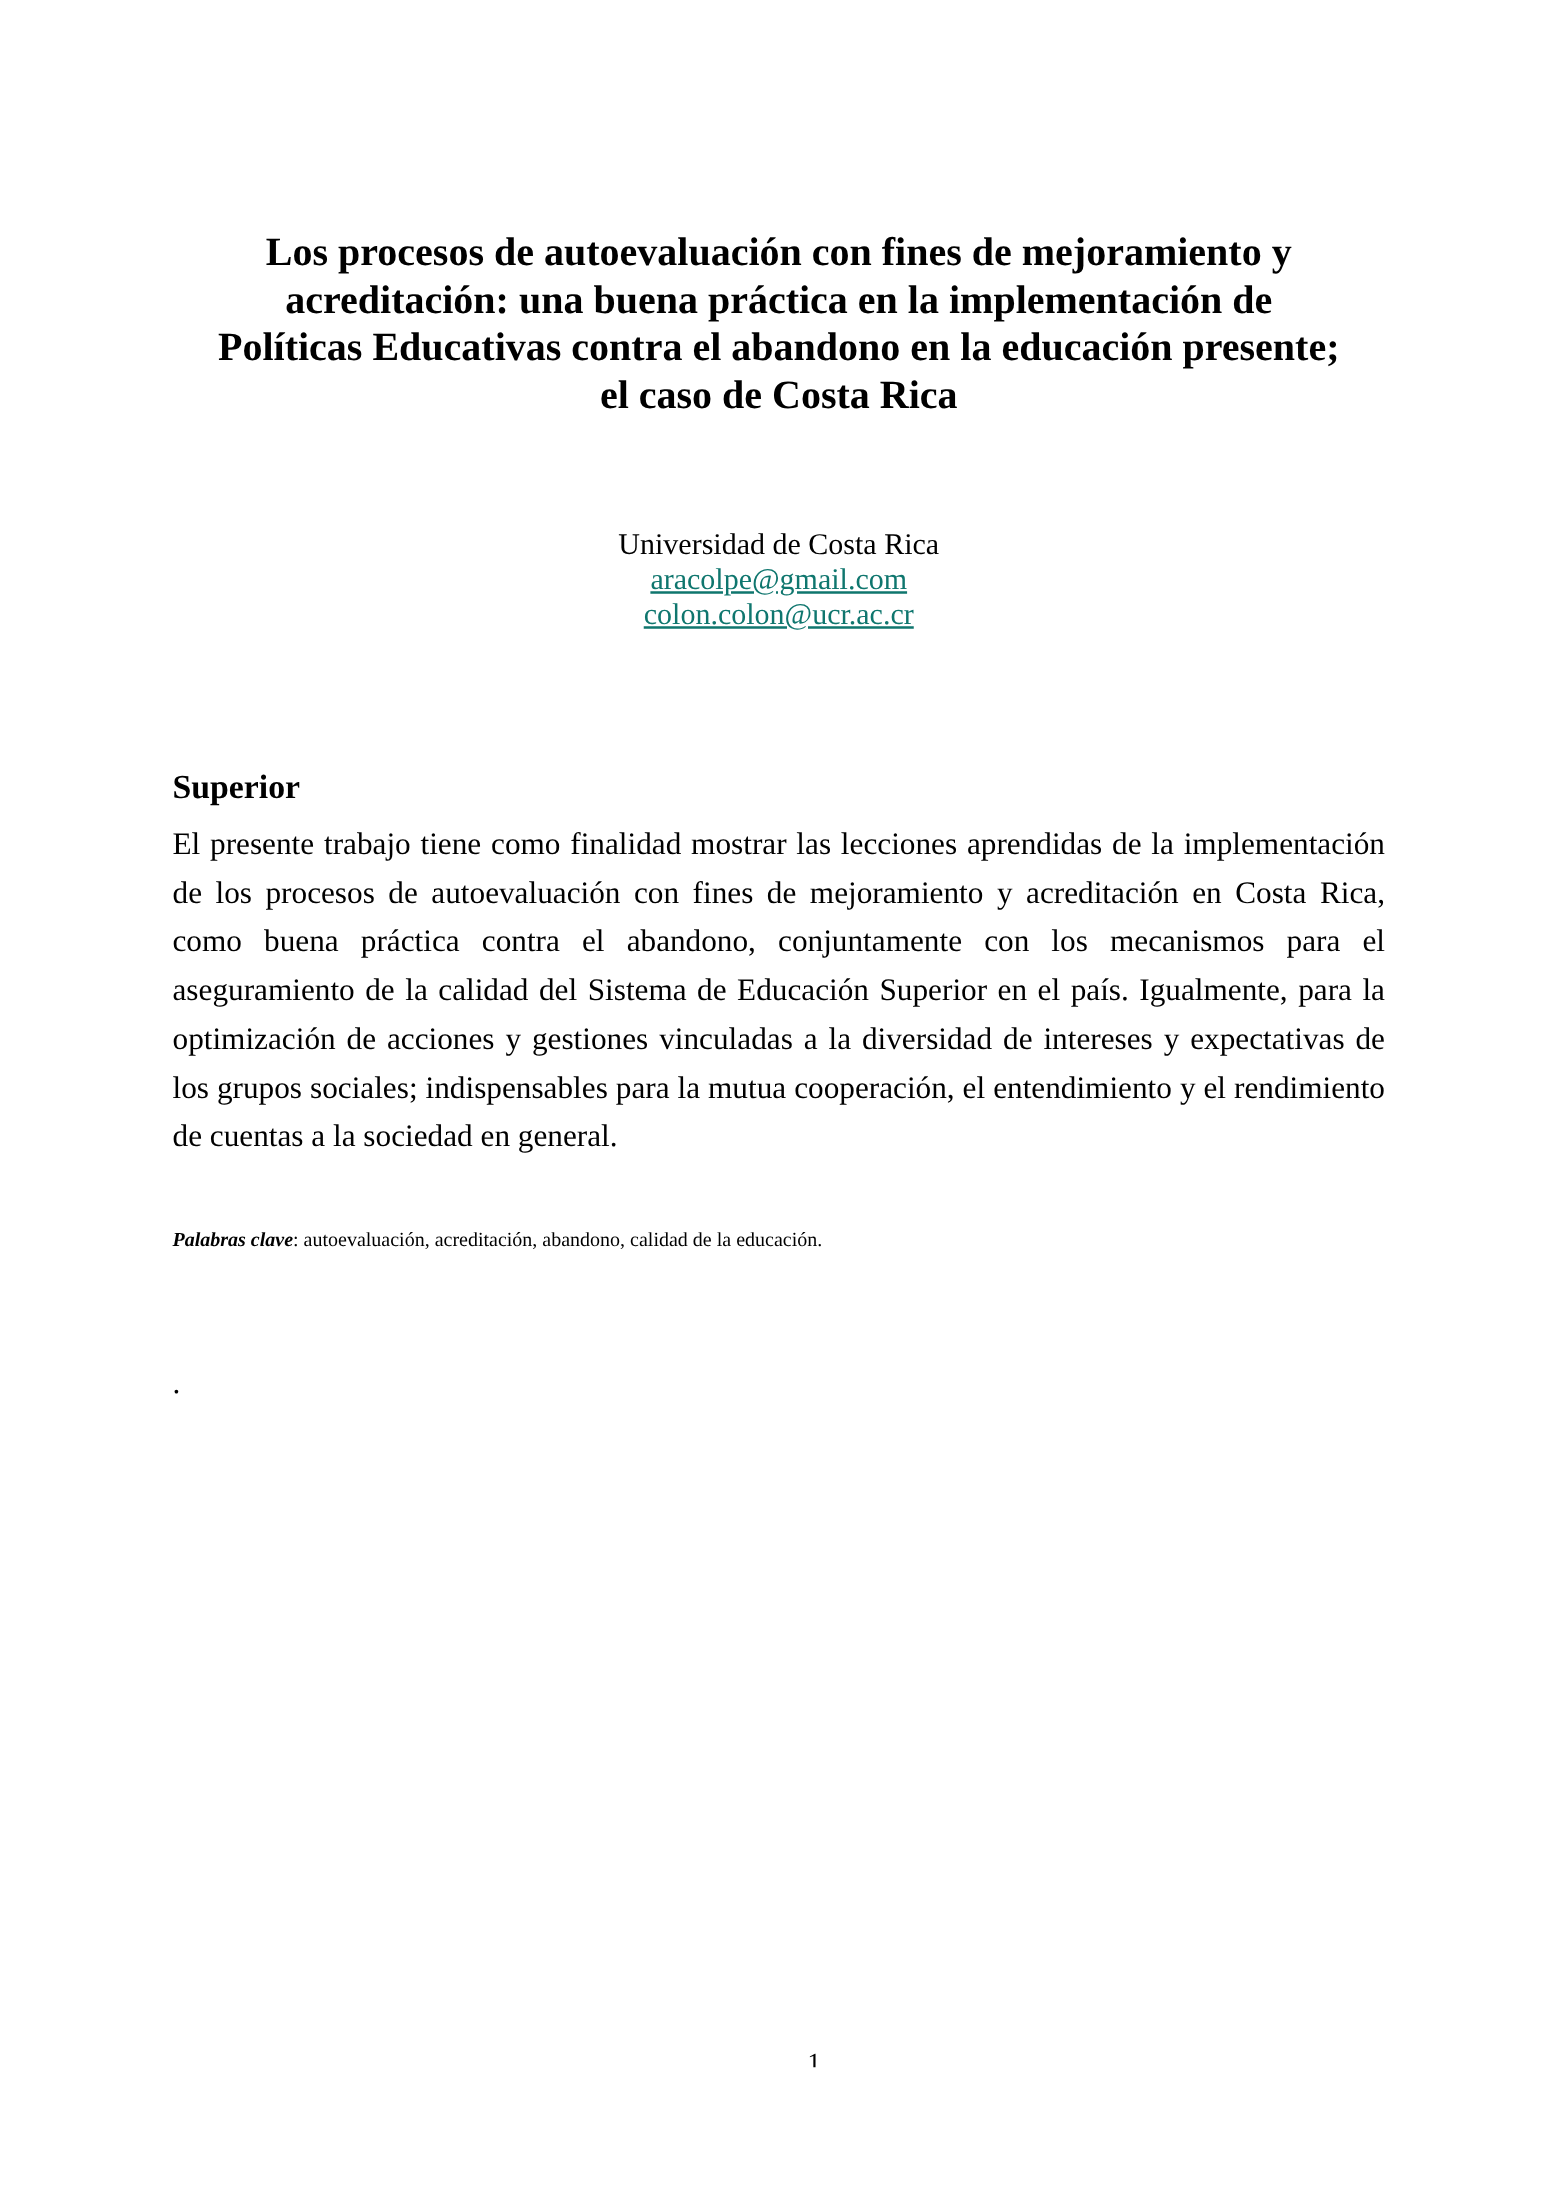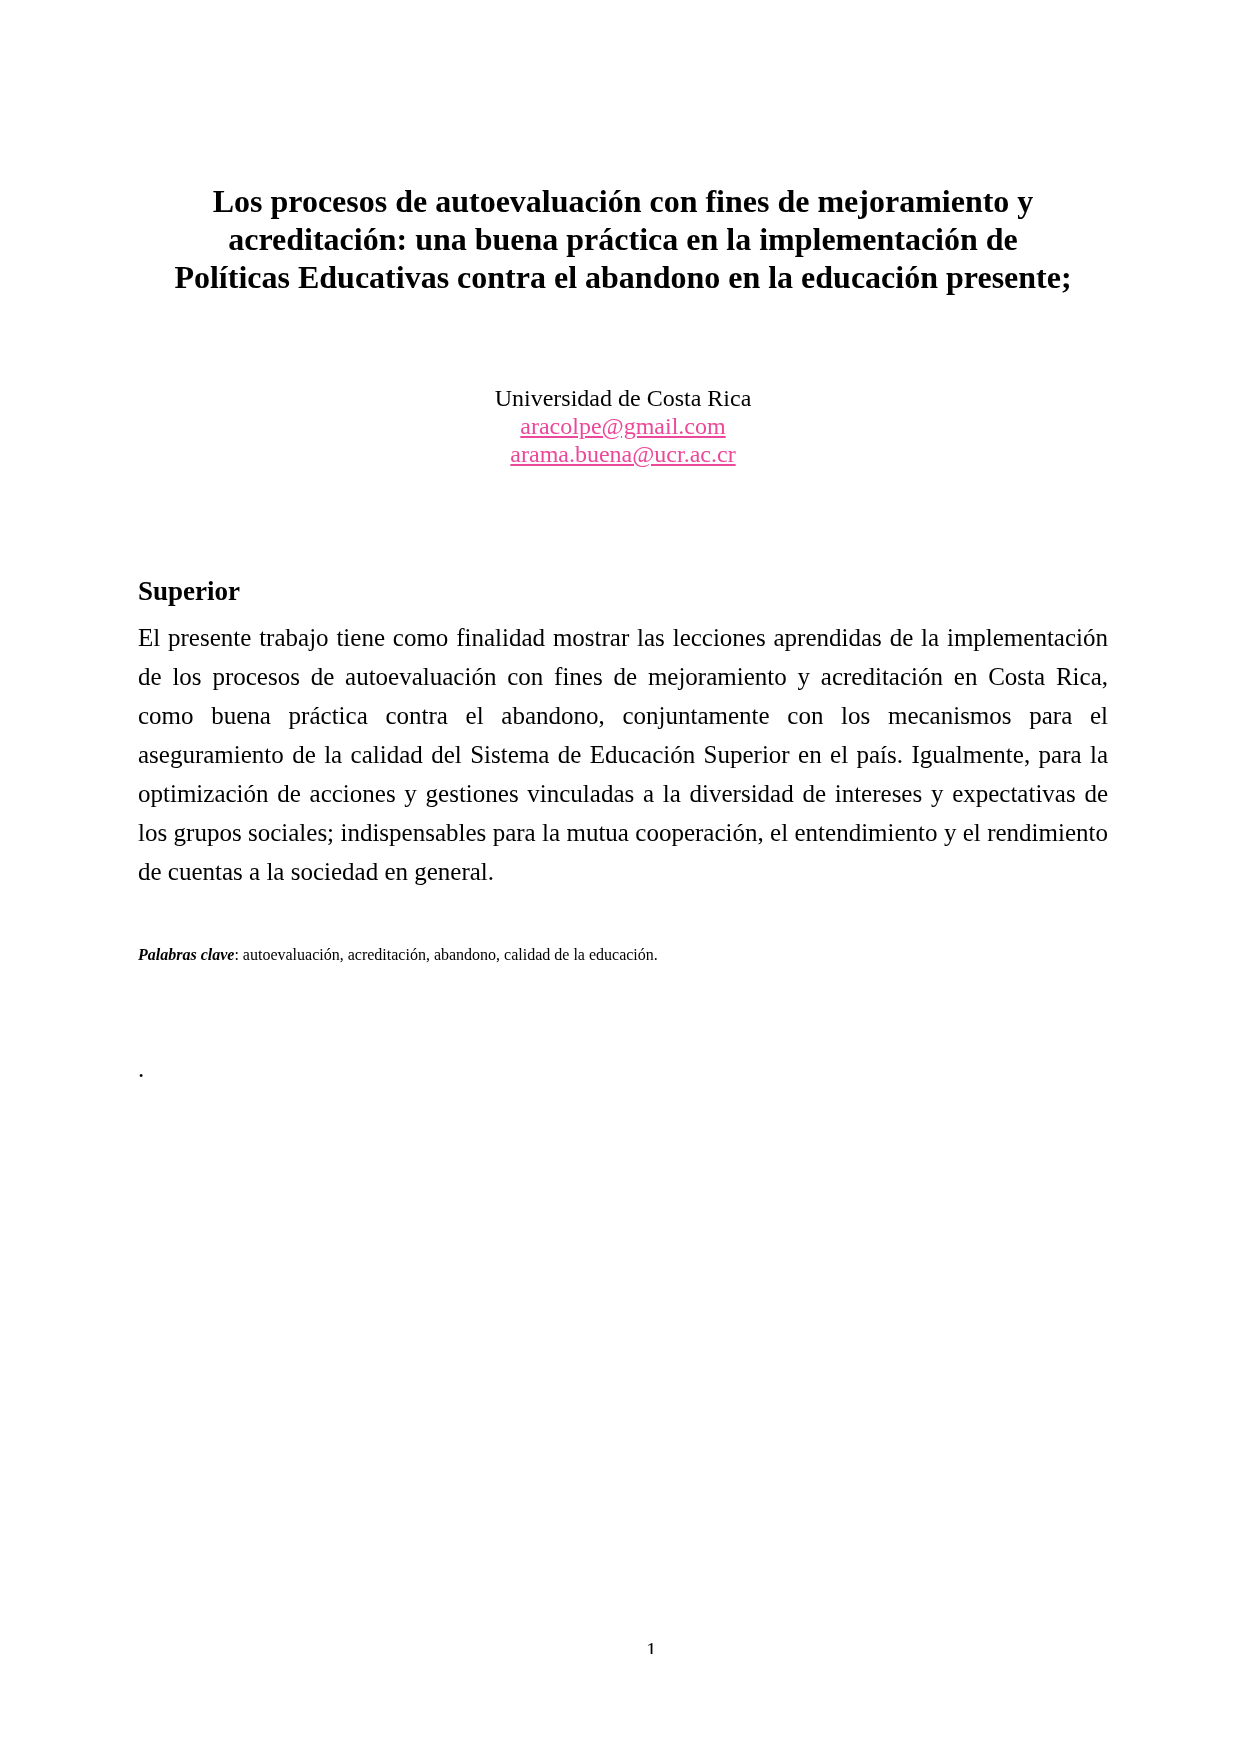--- a/index.html
+++ b/index.html
@@ -32,21 +32,21 @@
   .author-block {
     margin-top: 88px;
     text-align: center;
     font-size: 24px;
     line-height: 28px;
   }
   .author-name {
     font-weight: bold;
   }
   .email-link {
-    color: #ec4899;
+    color: #0f766e;
     text-decoration: underline;
     cursor: pointer;
   }
   .abstract-heading {
     margin-top: 108px;
     font-weight: bold;
     font-size: 27px;
     line-height: 31px;
   }
   .abstract-text {
@@ -80,29 +80,30 @@
 </head>
 <body>
 
 <div class="page">
   <div class="content">
 
     <div class="paper-title">
       <div>Los procesos de autoevaluación con fines de mejoramiento y</div>
       <div>acreditación: una buena práctica en la implementación de</div>
       <div>Políticas Educativas contra el abandono en la educación presente;</div>
+      <div>el caso de Costa Rica</div>
     </div>
 
     <div class="author-block">
       <div>Universidad de Costa Rica</div>
       <div>
         <a class="email-link">aracolpe@gmail.com</a>
       </div>
       <div>
-        <a class="email-link">arama.buena@ucr.ac.cr</a>
+        <a class="email-link">colon.colon@ucr.ac.cr</a>
       </div>
     </div>
 
     <div class="abstract-heading">Superior</div>
 
     <div class="abstract-text">El presente trabajo tiene como finalidad mostrar las lecciones aprendidas de la implementación de los procesos de autoevaluación con fines de mejoramiento y acreditación en Costa Rica, como buena práctica contra el abandono, conjuntamente con los mecanismos para el aseguramiento de la calidad del Sistema de Educación Superior en el país. Igualmente, para la optimización de acciones y gestiones vinculadas a la diversidad de intereses y expectativas de los grupos sociales; indispensables para la mutua cooperación, el entendimiento y el rendimiento de cuentas a la sociedad en general.</div>
 
     <div class="keywords-line">
       <span class="keywords-label">Palabras clave</span><span>: autoevaluación, acreditación, abandono, calidad de la educación.</span>
     </div>

